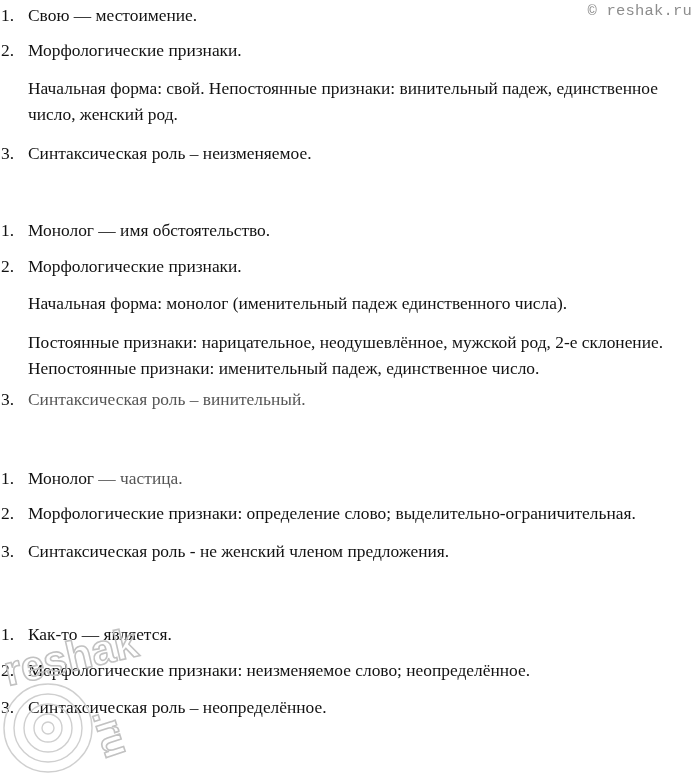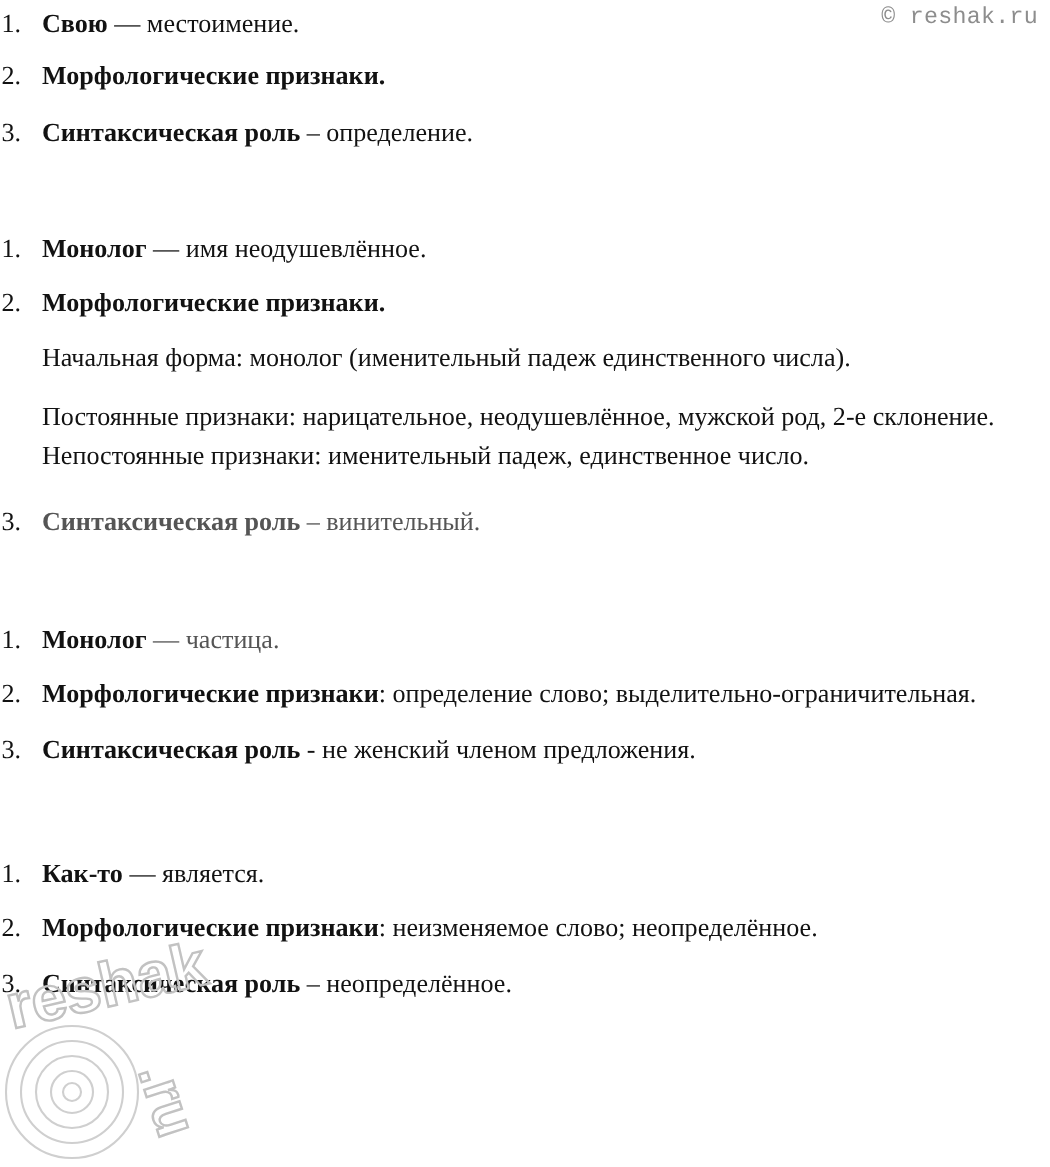--- a/index.html
+++ b/index.html
@@ -82,21 +82,21 @@
 
   .para {
     padding-left: 28px;
     font-size: 17.4px;
     line-height: 1.52;
     margin: 0 0 9px 0;
     padding-right: 4px;
     text-align: left;
   }
 
-  b, .bold { font-weight: bold; }
+  b, .bold { font-weight: normal; }
 
   
   .faint { color: #555; }
 
   .gap-lg { height: 30px; }
 </style>
 </head>
 <body>
 
 <div class="page">
@@ -124,41 +124,42 @@
     <div class="block" style="padding-top:2px;">
 
       <div class="item">
         <span class="num">1.</span><b>Свою</b><span> — местоимение.</span>
       </div>
 
       <div class="item" style="margin-bottom:11px;">
         <span class="num">2.</span><b>Морфологические признаки.</b><span></span>
       </div>
 
+      <div class="para" style="padding-right:30px;margin-bottom:12px;">Начальная форма: свой. Непостоянные признаки: винительный падеж, единственное число, женский род.</div>
 
       <div class="item">
-        <span class="num">3.</span><b>Синтаксическая роль</b><span> – определение.</span>
+        <span class="num">3.</span><b>Синтаксическая роль</b><span> – неизменяемое.</span>
       </div>
     </div>
 
     <div class="gap-lg" style="height:42px;"></div>
 
     <div class="block">
 
       <div class="item">
-        <span class="num">1.</span><b>Монолог</b><span> — имя неодушевлённое.</span>
+        <span class="num">1.</span><b>Монолог</b><span> — имя обстоятельство.</span>
       </div>
 
       <div class="item" style="margin-bottom:11px;">
         <span class="num">2.</span><b>Морфологические признаки.</b><span></span>
       </div>
 
       <div class="para" style="margin-bottom:12px;">Начальная форма: монолог (именительный падеж единственного числа).</div>
 
-      <div class="para" style="padding-right:6px;margin-bottom:17px;">Постоянные признаки: нарицательное, неодушевлённое, мужской род, 2-е склонение. Непостоянные признаки: именительный падеж, единственное число.</div>
+      <div class="para" style="padding-right:6px;margin-bottom:4px;">Постоянные признаки: нарицательное, неодушевлённое, мужской род, 2-е склонение. Непостоянные признаки: именительный падеж, единственное число.</div>
 
       <div class="item">
         <span class="num">3.</span><b class="faint">Синтаксическая роль</b><span class="faint"> – винительный.</span>
       </div>
     </div>
 
     <div class="gap-lg" style="height:44px;"></div>
 
     <div class="block">
 

